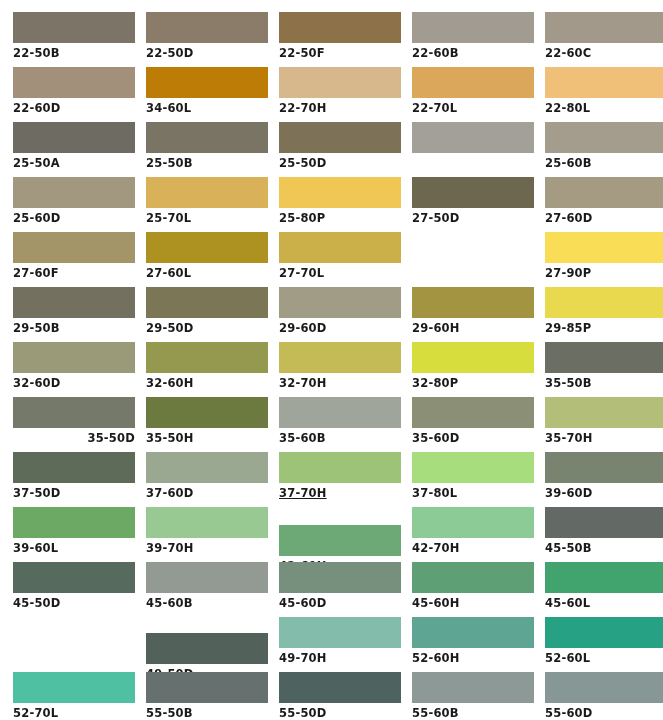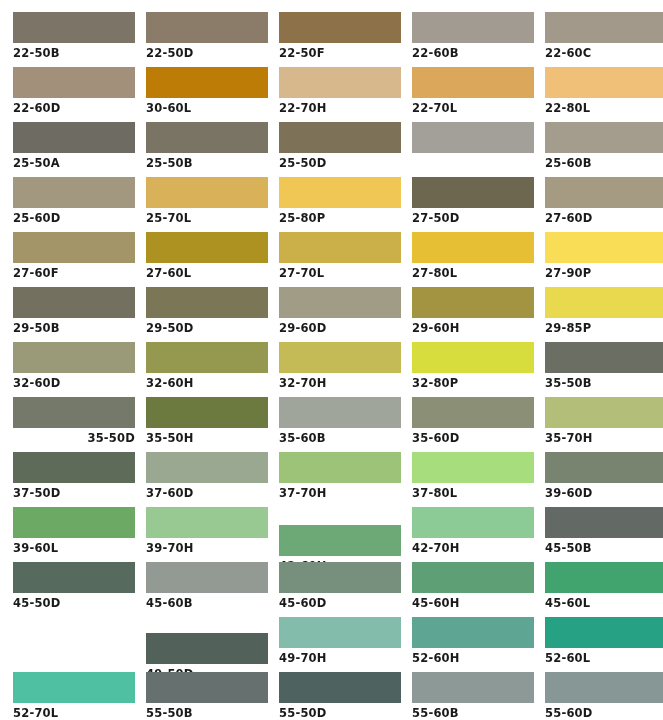--- a/index.html
+++ b/index.html
@@ -67,21 +67,21 @@
     <div class="swatch-cell" style="left: 545px; top: 12px;">
       <div class="swatch-chip" title="22-60C" style="width: 122px; height: 31px; background: rgb(163, 153, 138);"></div>
       <div class="swatch-label" style="color: rgb(26, 26, 26);">22-60C</div>
     </div>
     <div class="swatch-cell" style="left: 13px; top: 67px;">
       <div class="swatch-chip" title="22-60D" style="width: 122px; height: 31px; background: rgb(163, 144, 123);"></div>
       <div class="swatch-label" style="color: rgb(26, 26, 26);">22-60D</div>
     </div>
     <div class="swatch-cell" style="left: 146px; top: 67px;">
       <div class="swatch-chip" title="22-60L" style="width: 122px; height: 31px; background: rgb(189, 124, 6);"></div>
-      <div class="swatch-label" style="color: rgb(26, 26, 26);">30-60L</div>
+      <div class="swatch-label" style="color: rgb(26, 26, 26);">34-60L</div>
     </div>
     <div class="swatch-cell" style="left: 279px; top: 67px;">
       <div class="swatch-chip" title="22-70H" style="width: 122px; height: 31px; background: rgb(215, 183, 140);"></div>
       <div class="swatch-label" style="color: rgb(26, 26, 26);">22-70H</div>
     </div>
     <div class="swatch-cell" style="left: 412px; top: 67px;">
       <div class="swatch-chip" title="22-70L" style="width: 122px; height: 31px; background: rgb(219, 167, 90);"></div>
       <div class="swatch-label" style="color: rgb(26, 26, 26);">22-70L</div>
     </div>
     <div class="swatch-cell" style="left: 545px; top: 67px;">
@@ -132,24 +132,20 @@
       <div class="swatch-label" style="color: rgb(26, 26, 26);">27-60F</div>
     </div>
     <div class="swatch-cell" style="left: 146px; top: 232px;">
       <div class="swatch-chip" title="27-60L" style="width: 122px; height: 31px; background: rgb(174, 146, 33);"></div>
       <div class="swatch-label" style="color: rgb(26, 26, 26);">27-60L</div>
     </div>
     <div class="swatch-cell" style="left: 279px; top: 232px;">
       <div class="swatch-chip" title="27-70L" style="width: 122px; height: 31px; background: rgb(203, 176, 74);"></div>
       <div class="swatch-label" style="color: rgb(26, 26, 26);">27-70L</div>
     </div>
-    <div class="swatch-cell" style="left: 412px; top: 232px;">
-      <div class="swatch-chip" title="27-80L" style="width: 122px; height: 31px; background: rgb(230, 191, 52);"></div>
-      <div class="swatch-label" style="color: rgb(26, 26, 26);">27-80L</div>
-    </div>
     <div class="swatch-cell" style="left: 545px; top: 232px;">
       <div class="swatch-chip" title="27-90P" style="width: 122px; height: 31px; background: rgb(249, 221, 86);"></div>
       <div class="swatch-label" style="color: rgb(26, 26, 26);">27-90P</div>
     </div>
     <div class="swatch-cell" style="left: 13px; top: 287px;">
       <div class="swatch-chip" title="29-50B" style="width: 122px; height: 31px; background: rgb(116, 112, 95);"></div>
       <div class="swatch-label" style="color: rgb(26, 26, 26);">29-50B</div>
     </div>
     <div class="swatch-cell" style="left: 146px; top: 287px;">
       <div class="swatch-chip" title="29-50D" style="width: 122px; height: 31px; background: rgb(123, 118, 86);"></div>
@@ -210,21 +206,21 @@
     <div class="swatch-cell" style="left: 13px; top: 452px;">
       <div class="swatch-chip" title="37-50D" style="width: 122px; height: 31px; background: rgb(94, 107, 88);"></div>
       <div class="swatch-label" style="color: rgb(26, 26, 26);">37-50D</div>
     </div>
     <div class="swatch-cell" style="left: 146px; top: 452px;">
       <div class="swatch-chip" title="37-60D" style="width: 122px; height: 31px; background: rgb(154, 167, 145);"></div>
       <div class="swatch-label" style="color: rgb(26, 26, 26);">37-60D</div>
     </div>
     <div class="swatch-cell" style="left: 279px; top: 452px;">
       <div class="swatch-chip" title="37-70H" style="width: 122px; height: 31px; background: rgb(156, 195, 120);"></div>
-      <div class="swatch-label" style="color: rgb(26, 26, 26);">37-70H</div>
+      <div class="swatch-label" style="color: rgb(26, 26, 26); text-decoration: underline;">37-70H</div>
     </div>
     <div class="swatch-cell" style="left: 412px; top: 452px;">
       <div class="swatch-chip" title="37-80L" style="width: 122px; height: 31px; background: rgb(168, 221, 125);"></div>
       <div class="swatch-label" style="color: rgb(26, 26, 26);">37-80L</div>
     </div>
     <div class="swatch-cell" style="left: 545px; top: 452px;">
       <div class="swatch-chip" title="39-60D" style="width: 122px; height: 31px; background: rgb(120, 132, 111);"></div>
       <div class="swatch-label" style="color: rgb(26, 26, 26);">39-60D</div>
     </div>
     <div class="swatch-cell" style="left: 13px; top: 507px;">

